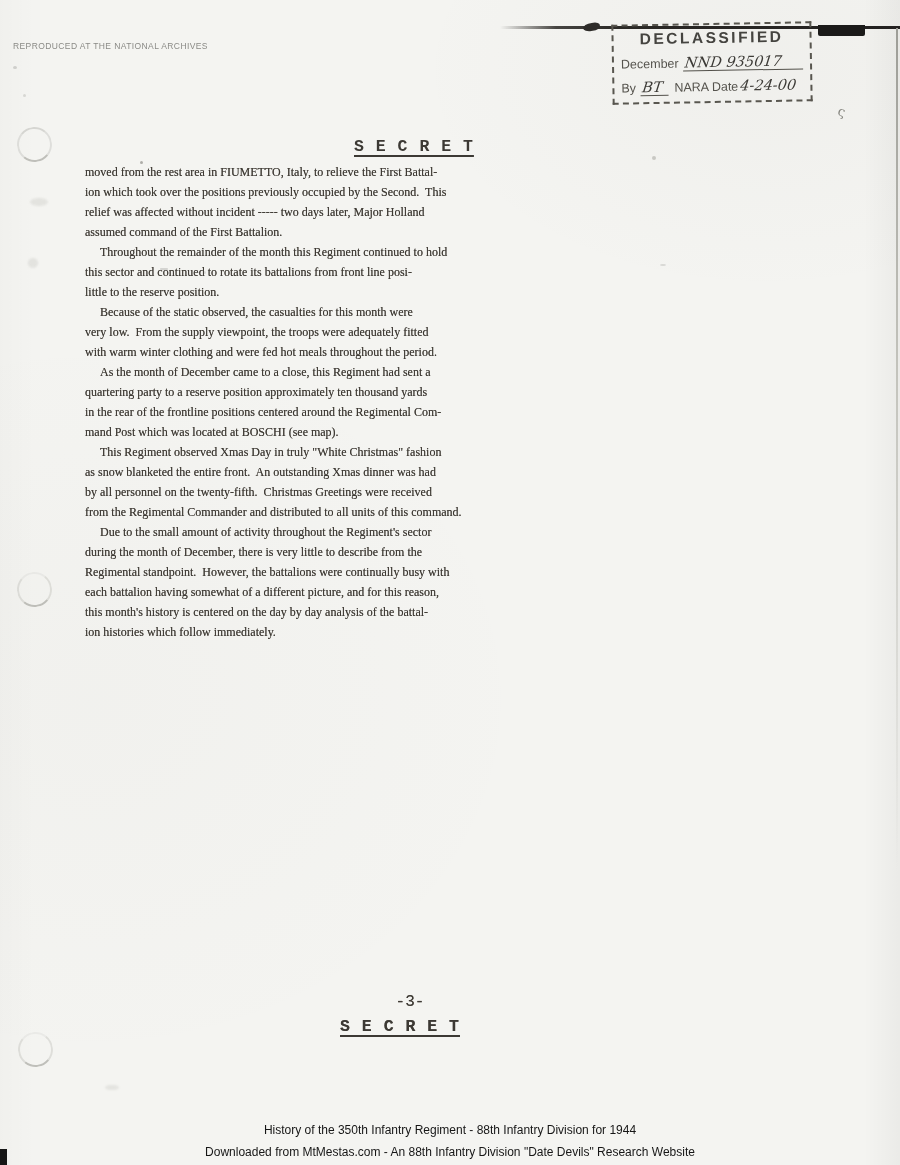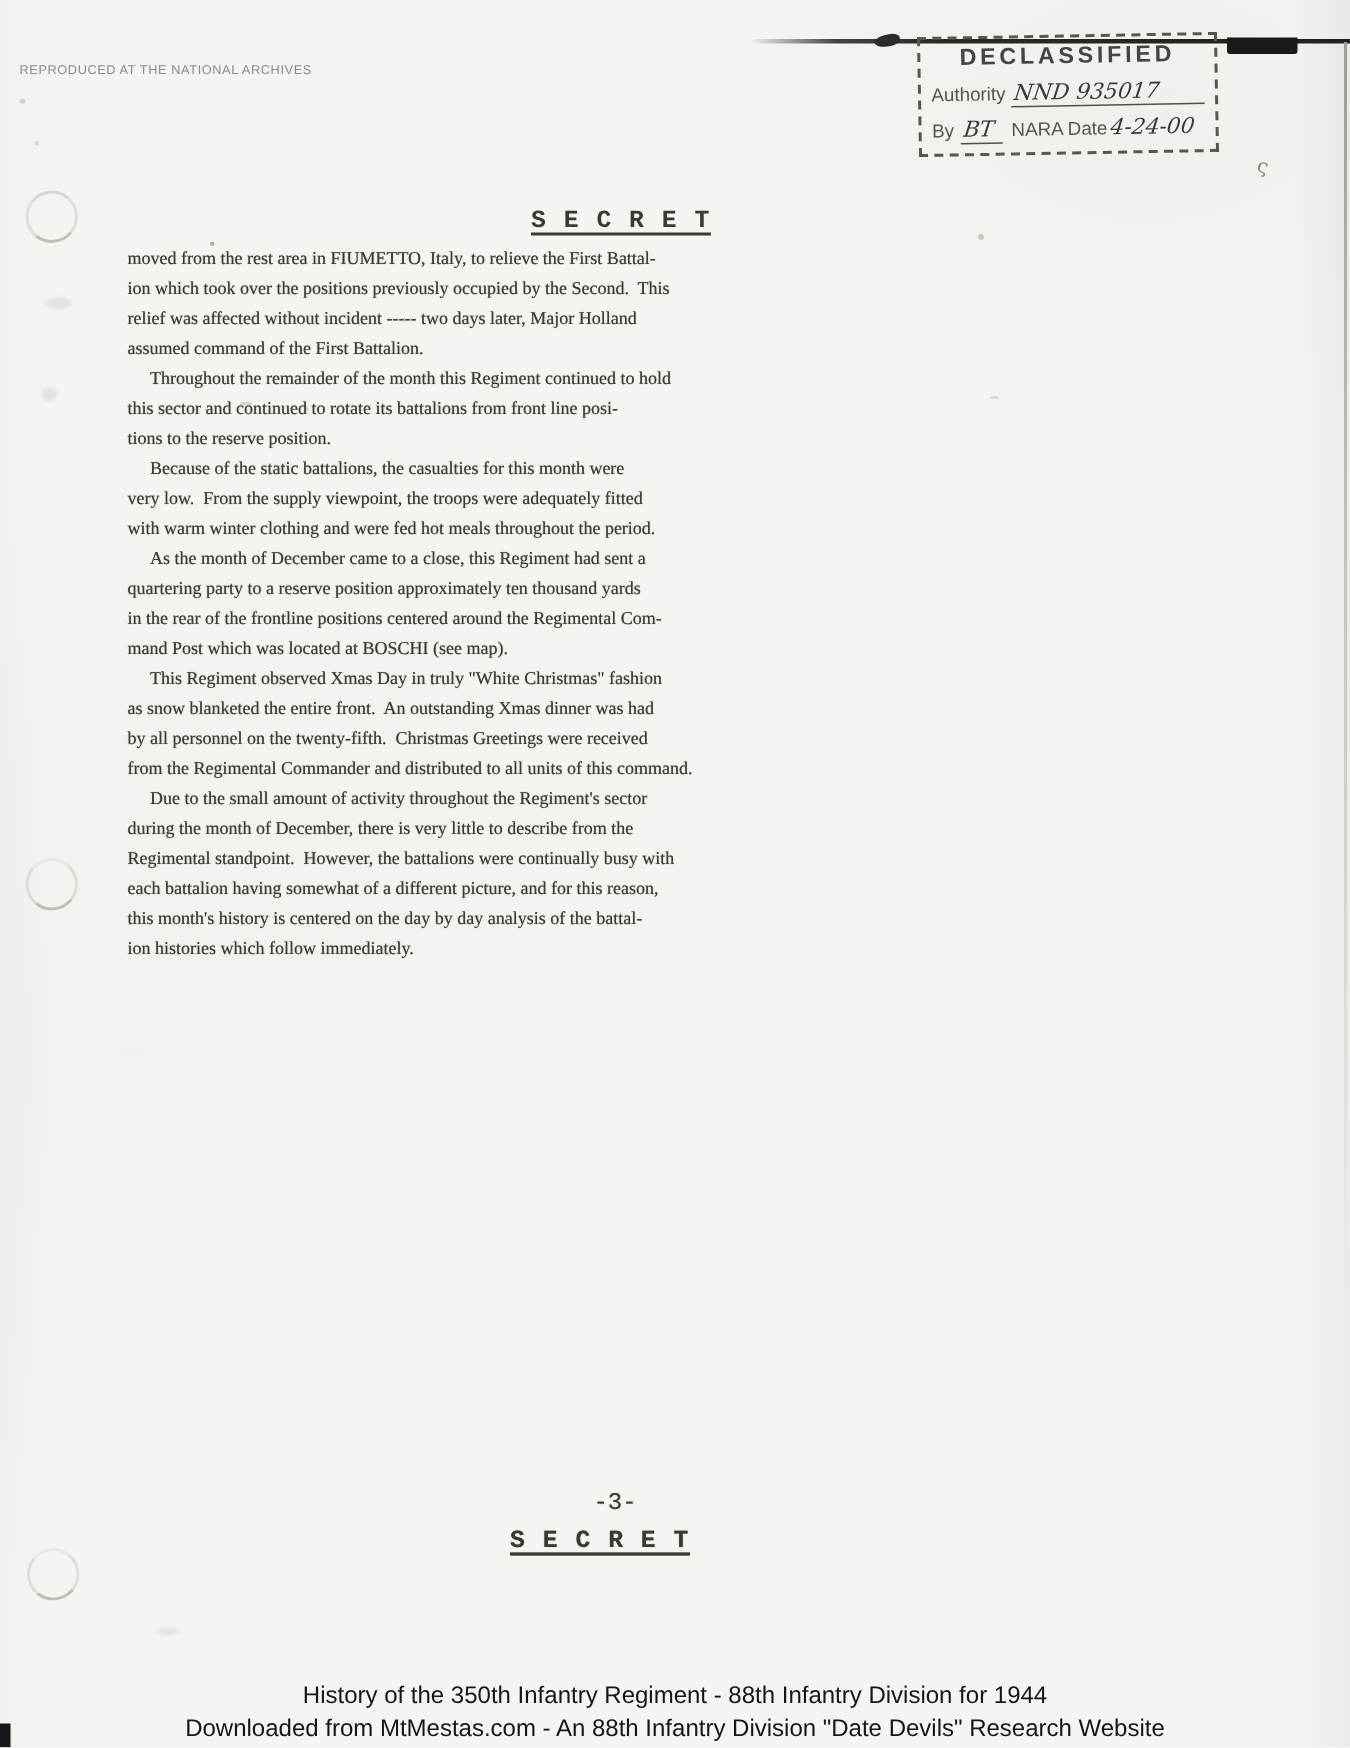--- a/index.html
+++ b/index.html
@@ -101,40 +101,40 @@
   .secret-bottom{
     position:absolute;left:85px;top:1017px;width:630px;text-align:center;
     font-family:"Liberation Mono",monospace;font-size:16.5px;font-weight:bold;
     color:#3c3934;letter-spacing:1px;
     text-decoration:underline;text-underline-offset:4px;text-decoration-thickness:1.5px;
     text-shadow:0 0 .6px rgba(62,58,52,.7);
   }
   
   .caption{
     position:absolute;left:0;top:1120px;width:900px;text-align:center;
-    font-family:"Liberation Sans",sans-serif;font-size:16px;line-height:21.5px;
+    font-family:"Liberation Sans",sans-serif;font-size:12px;line-height:21.5px;
     color:#161616;
   }
 </style>
 </head>
 <body>
 
 <div class="page">
 
   <div class="archives-note">REPRODUCED AT THE NATIONAL ARCHIVES</div>
 
   <div class="top-rule"></div>
   <div class="top-rule-blob"></div>
   <div class="black-bar"></div>
   <div class="right-edge"></div>
 
   <div class="stamp">
     <div class="stamp-title">DECLASSIFIED</div>
     <div class="stamp-row">
-      <span class="stamp-label">Authority</span>
+      <span class="stamp-label">December</span>
       <span class="u-fill"><span class="hand">NND 935017</span></span>
     </div>
     <div class="stamp-row">
       <span class="stamp-label">By</span>
       <span class="u-short"><span class="hand">BT</span></span>
       <span class="stamp-label">NARA Date</span>
       <span class="hand date-hand">4-24-00</span>
     </div>
   </div>
 
@@ -156,22 +156,22 @@
 
   <div class="secret-top">S E C R E T</div>
 
   <div class="typed-body">
     <p>moved from the rest area in FIUMETTO, Italy, to relieve the First Battal-
 ion which took over the positions previously occupied by the Second.  This
 relief was affected without incident ----- two days later, Major Holland
 assumed command of the First Battalion.</p>
     <p>     Throughout the remainder of the month this Regiment continued to hold
 this sector and continued to rotate its battalions from front line posi-
-tions to the reserve position.</p>
-    <p>     Because of the static battalions, the casualties for this month were
+little to the reserve position.</p>
+    <p>     Because of the static observed, the casualties for this month were
 very low.  From the supply viewpoint, the troops were adequately fitted
 with warm winter clothing and were fed hot meals throughout the period.</p>
     <p>     As the month of December came to a close, this Regiment had sent a
 quartering party to a reserve position approximately ten thousand yards
 in the rear of the frontline positions centered around the Regimental Com-
 mand Post which was located at BOSCHI (see map).</p>
     <p>     This Regiment observed Xmas Day in truly "White Christmas" fashion
 as snow blanketed the entire front.  An outstanding Xmas dinner was had
 by all personnel on the twenty-fifth.  Christmas Greetings were received
 from the Regimental Commander and distributed to all units of this command.</p>

